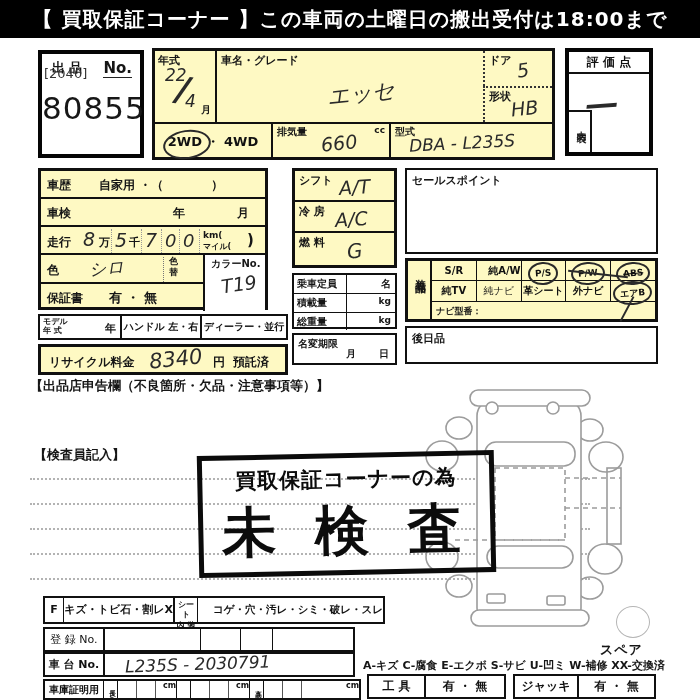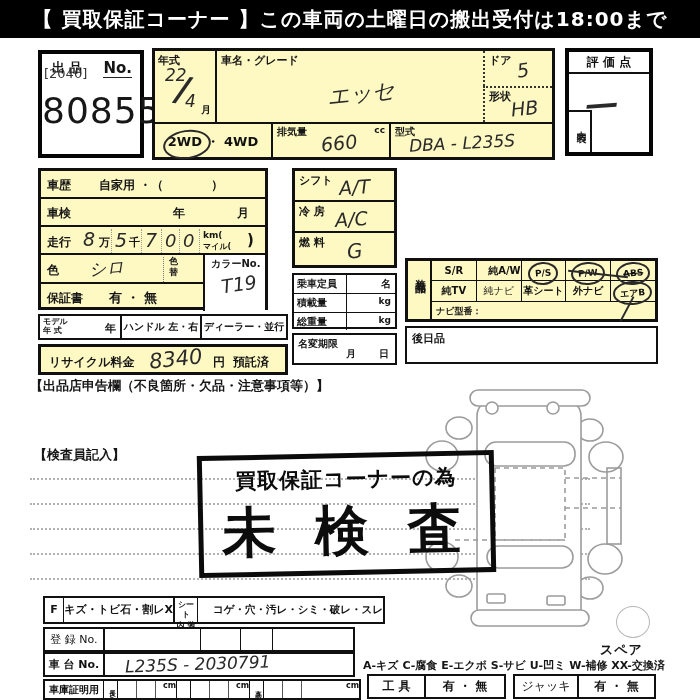--- a/index.html
+++ b/index.html
@@ -25,21 +25,21 @@
 <body>
 
 <div id="sheet">
 
   <div class="abs banner">【 買取保証コーナー 】この車両の土曜日の搬出受付は18:00まで</div>
 
   <div class="abs box4" style="left:38px;top:50px;width:106px;height:108px;">
     <span class="abs lbl" style="left:10px;top:5px;font-size:13px;letter-spacing:4px;">出品</span>
     <span class="abs" style="left:2px;top:12px;font-size:13px;color:#333;">[2040]</span>
     <span class="abs lbl" style="right:8px;top:5px;font-size:15px;border-bottom:1px solid #222;">No.</span>
-    <div class="abs" style="left:0;top:36px;width:96px;text-align:right;font-size:36px;letter-spacing:1px;color:#171717;">80855</div>
+    <div class="abs" style="left:0;top:36px;width:96px;text-align:right;font-size:31px;letter-spacing:1px;color:#171717;">80855</div>
   </div>
 
   <div class="abs box" style="left:152px;top:48px;width:403px;height:112px;">
     <div class="cell" style="left:0;top:0;width:62px;height:71px;border-right:2px solid #111;">
       <span class="abs lbl" style="left:3px;top:2px;font-size:11px;">年式</span>
       <span class="abs hw" style="left:10px;top:14px;font-size:17px;">22</span>
       <span class="abs hw" style="left:22px;top:18px;font-size:34px;font-weight:bold;transform:rotate(8deg);">/</span>
       <span class="abs hw" style="left:30px;top:40px;font-size:17px;">4</span>
       <span class="abs lbl" style="left:46px;top:52px;font-size:10px;">月</span>
     </div>
@@ -174,20 +174,23 @@
       <span class="abs" style="left:52px;top:0;height:100%;border-left:1.5px solid #111;"></span>
       <span class="abs lbl" style="right:4px;top:2px;font-size:9px;">kg</span>
     </div>
   </div>
   <div class="abs box2" style="left:292px;top:333px;width:105px;height:32px;">
     <span class="abs lbl" style="left:4px;top:2px;font-size:10px;">名変期限</span>
     <span class="abs lbl" style="left:52px;bottom:2px;font-size:10px;">月</span>
     <span class="abs lbl" style="right:6px;bottom:2px;font-size:10px;">日</span>
   </div>
 
+  <div class="abs box2" style="left:405px;top:168px;width:253px;height:86px;">
+    <span class="abs lbl" style="left:5px;top:3px;font-size:11px;">セールスポイント</span>
+  </div>
 
   <div class="abs box" style="left:405px;top:258px;width:253px;height:64px;">
     <div class="cell" style="left:0;top:0;width:24px;height:100%;border-right:2px solid #111;text-align:center;">
       <span class="vtext lbl" style="font-size:11px;margin-top:2px;display:inline-block;">装備品</span>
     </div>
     <div class="cell" style="left:24px;top:0;width:223px;height:20px;border-bottom:1.5px solid #111;display:flex;">
       <div style="flex:1;border-right:1.5px solid #111;text-align:center;font-size:10px;font-weight:bold;line-height:19px;">S/R</div>
       <div style="flex:1;border-right:1.5px solid #111;text-align:right;font-size:10px;font-weight:bold;line-height:19px;">純A/W</div>
       <div style="flex:1;border-right:1.5px solid #111;text-align:center;line-height:19px;"><span class="circ" style="font-size:9px;font-weight:bold;">P/S</span></div>
       <div style="flex:1;border-right:1.5px solid #111;text-align:center;line-height:19px;"><span class="circ" style="font-size:9px;font-weight:bold;">P/W</span></div>
@@ -290,17 +293,17 @@
     <div style="flex:1;font-size:8px;text-align:right;line-height:10px;font-weight:bold;">cm</div>
   </div>
 
   <div class="abs lbl" style="left:363px;top:658px;font-size:11px;white-space:nowrap;">A-キズ C-腐食 E-エクボ S-サビ U-凹ミ W-補修 XX-交換済</div>
 
   <div class="abs box2" style="left:367px;top:674px;width:139px;height:25px;display:flex;">
     <div style="width:55px;border-right:2px solid #111;text-align:center;font-size:12px;font-weight:bold;line-height:21px;">工 具</div>
     <div style="flex:1;text-align:center;font-size:12px;font-weight:bold;line-height:21px;">有 ・ 無</div>
   </div>
   <div class="abs box2" style="left:513px;top:674px;width:143px;height:25px;display:flex;">
-    <div style="width:62px;border-right:2px solid #111;text-align:center;font-size:12px;font-weight:normal;line-height:21px;">ジャッキ</div>
+    <div style="width:62px;border-right:2px solid #111;text-align:center;font-size:12px;font-weight:bold;line-height:21px;">ジャッキ</div>
     <div style="flex:1;text-align:center;font-size:12px;font-weight:bold;line-height:21px;">有 ・ 無</div>
   </div>
 
 </div>
 
 </body></html>

